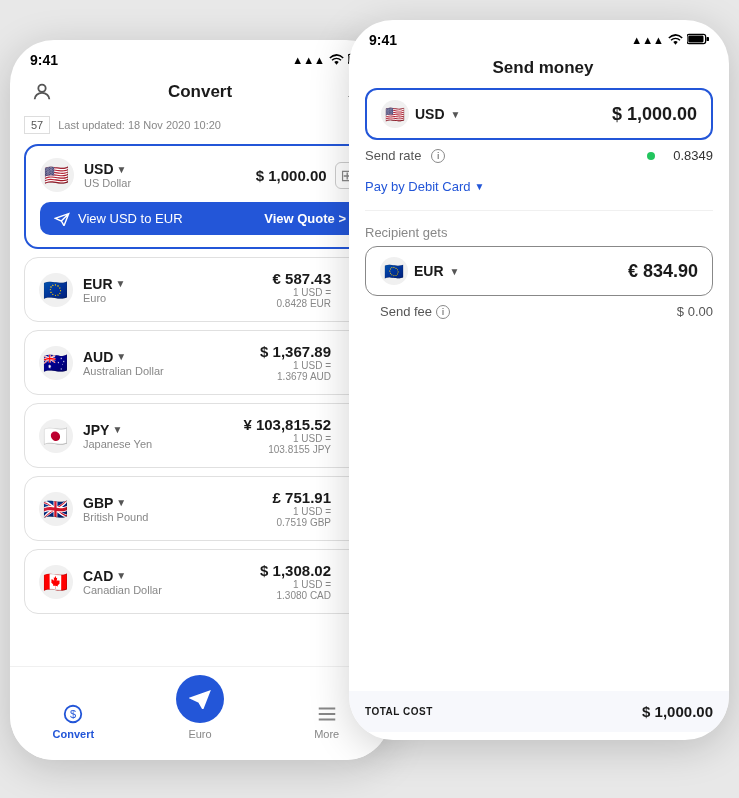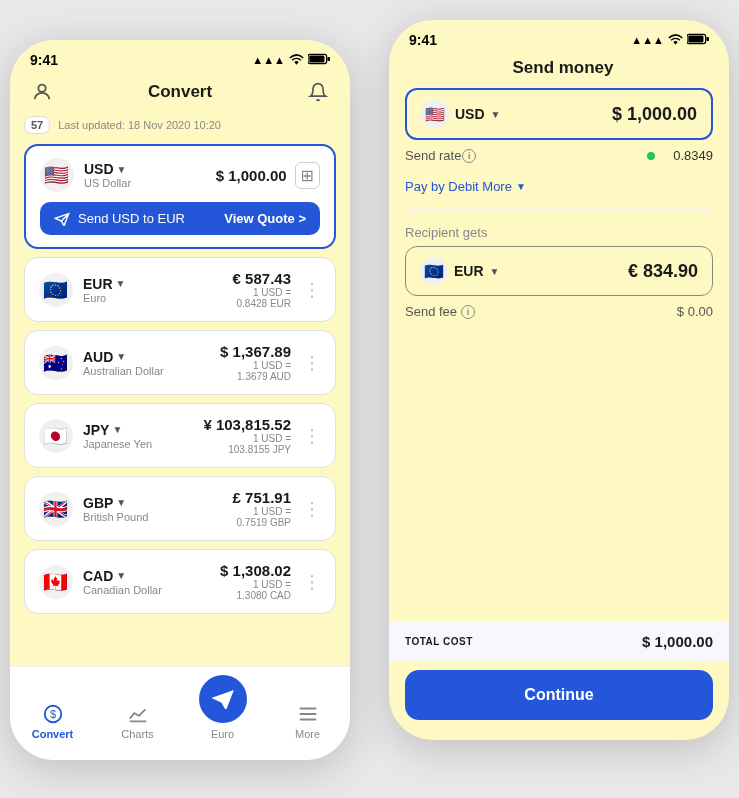--- a/index.html
+++ b/index.html
@@ -16,26 +16,26 @@
       gap: 0px;
       position: relative;
       width: 739px;
       height: 798px;
       align-items: center;
       justify-content: center;
     }
 
     
     .phone {
-      background: #fef9c3;
+      background: #ffffff;
       border-radius: 44px;
       box-shadow: 0 8px 40px rgba(0,0,0,0.18);
       overflow: hidden;
       position: absolute;
-      width: 340px;
+      width: 380px;
       height: 720px;
     }
     .phone-left { left: 10px; top: 40px; z-index: 2; }
     .phone-right { right: 10px; top: 20px; z-index: 3; }
 
     
     .status-bar {
       display: flex;
       justify-content: space-between;
       align-items: center;
@@ -70,25 +70,25 @@
       display: flex;
       align-items: center;
       gap: 8px;
       margin-bottom: 10px;
       font-size: 11px;
       color: #888;
     }
     .update-badge {
       background: #fff;
       border: 1px solid #ddd;
-      border-radius: 8px;
+      border-radius: 0;
       padding: 2px 6px;
       font-size: 11px;
       color: #555;
-      font-weight: 700;
+      font-weight: 400;
     }
 
     
     .currency-card {
       background: #fff;
       border: 1.5px solid #e0e0e0;
       border-radius: 14px;
       padding: 12px 14px;
       margin-bottom: 8px;
     }
@@ -438,21 +438,21 @@
             <div class="currency-right">
               <span class="currency-amount">$ 1,000.00</span>
               <span class="calc-icon">⊞</span>
             </div>
           </div>
           <div class="send-row">
             <div class="send-row-left">
               <svg width="16" height="14" viewBox="0 0 24 20" fill="none" stroke="#fff" stroke-width="2.2">
                   <path d="M22 2L11 13M22 2L15 20 11 13 2 9l20-7z"></path>
                 </svg>
-              <span>Send USD to EUR</span>
+              <span>View USD to EUR</span>
             </div>
             <span class="send-row-right">View Quote &gt;</span>
           </div>
         </div>
 
         <div class="currency-card">
           <div class="currency-row">
             <div class="currency-left">
               <div class="flag-circle">🇪🇺</div>
               <div class="currency-name-group">
@@ -547,27 +547,20 @@
         </div>
       </div>
 
       <div class="bottom-nav">
         <div class="nav-item">
           <svg width="22" height="22" viewBox="0 0 24 24" fill="none" stroke="#2356d8" stroke-width="2">
               <circle cx="12" cy="12" r="9"></circle>
               <text x="12" y="16" text-anchor="middle" font-size="12" fill="#2356d8" stroke="none">$</text>
             </svg>
           <span class="nav-label active">Convert</span>
-        </div>
-        <div class="nav-item">
-          <svg width="22" height="22" viewBox="0 0 24 24" fill="none" stroke="#888" stroke-width="2">
-              <polyline points="3,17 8,11 13,14 20,7"></polyline>
-              <line x1="3" y1="20" x2="21" y2="20"></line>
-            </svg>
-          <span class="nav-label">Charts</span>
         </div>
         <div class="nav-item">
           <div class="nav-send-btn">
             <svg width="22" height="20" viewBox="0 0 24 20" fill="none" stroke="#fff" stroke-width="2.2">
                 <path d="M22 2L11 13M22 2L15 20 11 13 2 9l20-7z"></path>
               </svg>
           </div>
           <span class="nav-label">Euro</span>
         </div>
         <div class="nav-item">
@@ -614,61 +607,60 @@
         <div class="send-input-card">
           <div class="currency-selector">
             <div class="flag-circle" style="width:28px;height:28px;font-size:16px">🇺🇸</div>
             <span style="font-size:14px;font-weight:700;color:#1a1a1a;">USD</span>
             <span style="font-size:10px;color:#555;">▼</span>
           </div>
           <span class="amount-value">$ 1,000.00</span>
         </div>
 
         <div class="info-row">
-          <span style="display:flex;align-items:center;gap:1px;">
+          <span style="display:flex;align-items:center;gap:10px;">
             <span>Send rate</span>
             <span class="info-circle">i</span>
           </span>
           <div class="info-value">
             <span class="dot-green"></span>
             <span>0.8349</span>
           </div>
         </div>
 
         <div class="info-row" style="padding-bottom:12px;">
           <div class="pay-method">
-            <span>Pay by Debit More</span>
+            <span>Pay by Debit Card</span>
             <span style="font-size:10px;">▼</span>
           </div>
         </div>
 
         <div class="divider"></div>
 
         <span class="recipient-label" style="display:block;">Recipient gets</span>
         <div class="send-input-card recipient">
           <div class="currency-selector">
             <div class="flag-circle" style="width:28px;height:28px;font-size:16px;">🇪🇺</div>
             <span style="font-size:14px;font-weight:700;color:#1a1a1a;">EUR</span>
             <span style="font-size:10px;color:#555;">▼</span>
           </div>
           <span class="amount-value">€ 834.90</span>
         </div>
 
         <div class="info-row">
-          <span style="display:flex;align-items:center;gap:4px;">
+          <span style="display:flex;align-items:center;gap:4px;margin-left:15px;">
             <span>Send fee</span>
             <span class="info-circle">i</span>
           </span>
           <span>$ 0.00</span>
         </div>
       </div>
 
       <div style="flex:1;"></div>
 
       <div class="total-row">
         <span class="total-label">TOTAL COST</span>
         <span class="total-amount">$ 1,000.00</span>
       </div>
 
-      <button class="continue-btn">Continue</button>
     </div>
   </div>
 </div>
 
 </body></html>

